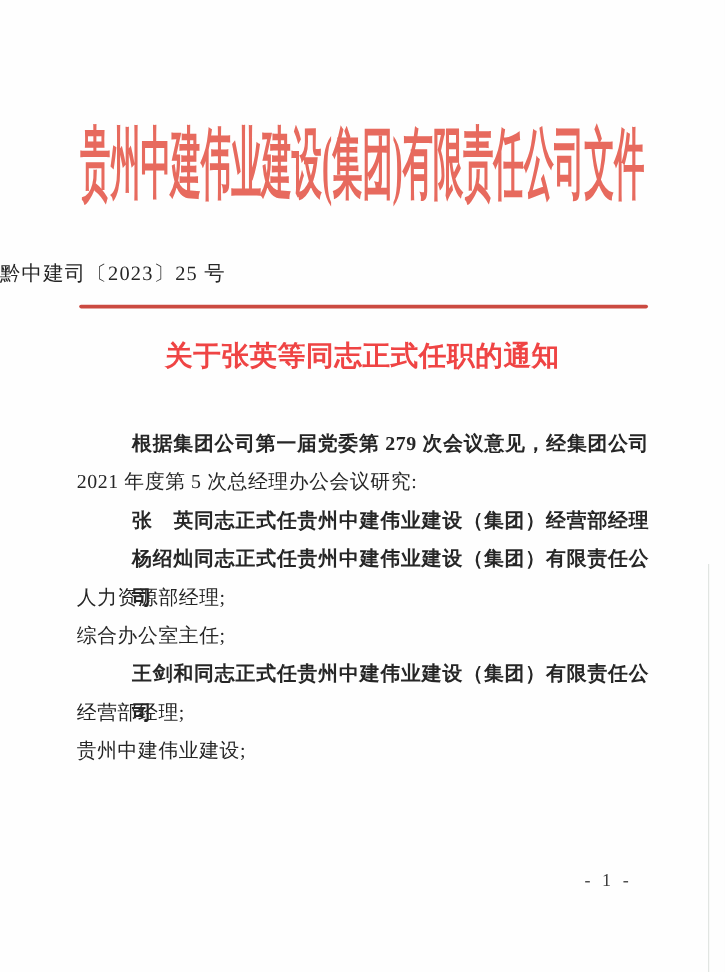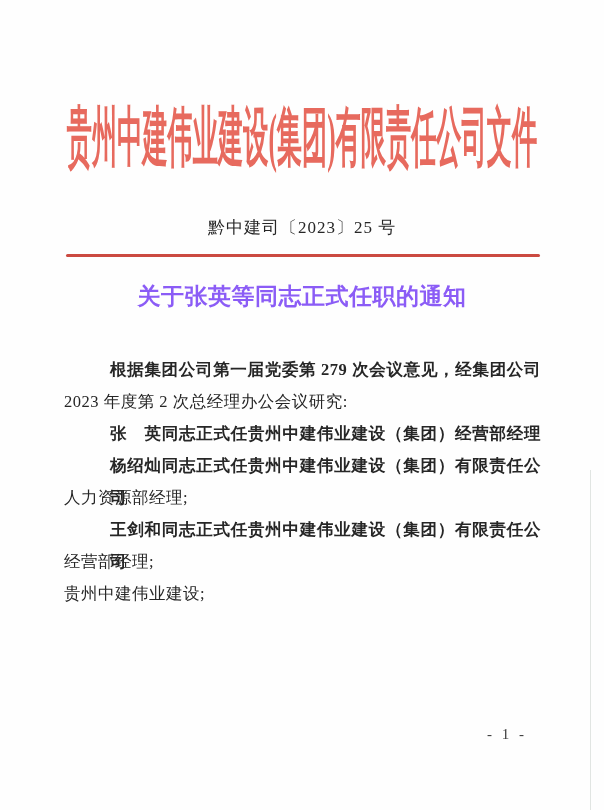--- a/index.html
+++ b/index.html
@@ -36,21 +36,20 @@
     color: var(--header-red, #e76a5e);
     transform: scale(0.42, 1.08);
     transform-origin: center center;
     letter-spacing: 0;
   }
   .doc-number {
     position: absolute;
     top: 216px;
     left: 0;
     right: 0;
-    text-align: center;
     font-size: 17px;
     line-height: 24px;
     letter-spacing: 1px;
     color: var(--body-text, #262626);
   }
   .red-divider {
     position: absolute;
     top: 254px;
     left: 66px;
     width: 474px;
@@ -61,21 +60,21 @@
   .notice-title {
     position: absolute;
     top: 281px;
     left: 0;
     right: 0;
     text-align: center;
     font-size: 23px;
     line-height: 32px;
     font-weight: bold;
     letter-spacing: 0.5px;
-    color: #8b5cf6;
+    color: #ef4444;
   }
   .document-body {
     position: absolute;
     top: 354px;
     left: 64px;
     width: 477px;
     font-size: 16.5px;
     color: var(--body-text, #262626);
   }
   .body-line {
@@ -121,24 +120,25 @@
   </div>
 
   <div class="doc-number">黔中建司〔2023〕25 号</div>
 
   <div class="red-divider"></div>
 
   <div class="notice-title">关于张英等同志正式任职的通知</div>
 
   <div class="document-body">
       <div class="body-line indent fill">根据集团公司第一届党委第 279 次会议意见，经集团公司</div>
-      <div class="body-line">2023 年度第 2 次总经理办公会议研究:</div>
+      <div class="body-line">2021 年度第 5 次总经理办公会议研究:</div>
       <div class="body-line indent fill">张　英同志正式任贵州中建伟业建设（集团）经营部经理</div>
       <div class="body-line indent fill">杨绍灿同志正式任贵州中建伟业建设（集团）有限责任公司</div>
       <div class="body-line">人力资源部经理;</div>
+      <div class="body-line">综合办公室主任;</div>
       <div class="body-line indent fill">王剑和同志正式任贵州中建伟业建设（集团）有限责任公司</div>
       <div class="body-line">经营部经理;</div>
       <div class="body-line">贵州中建伟业建设;</div>
     </div>
 
   <div class="page-number">- 1 -</div>
 
   <div class="scan-edge-line"></div>
 
 </div>

